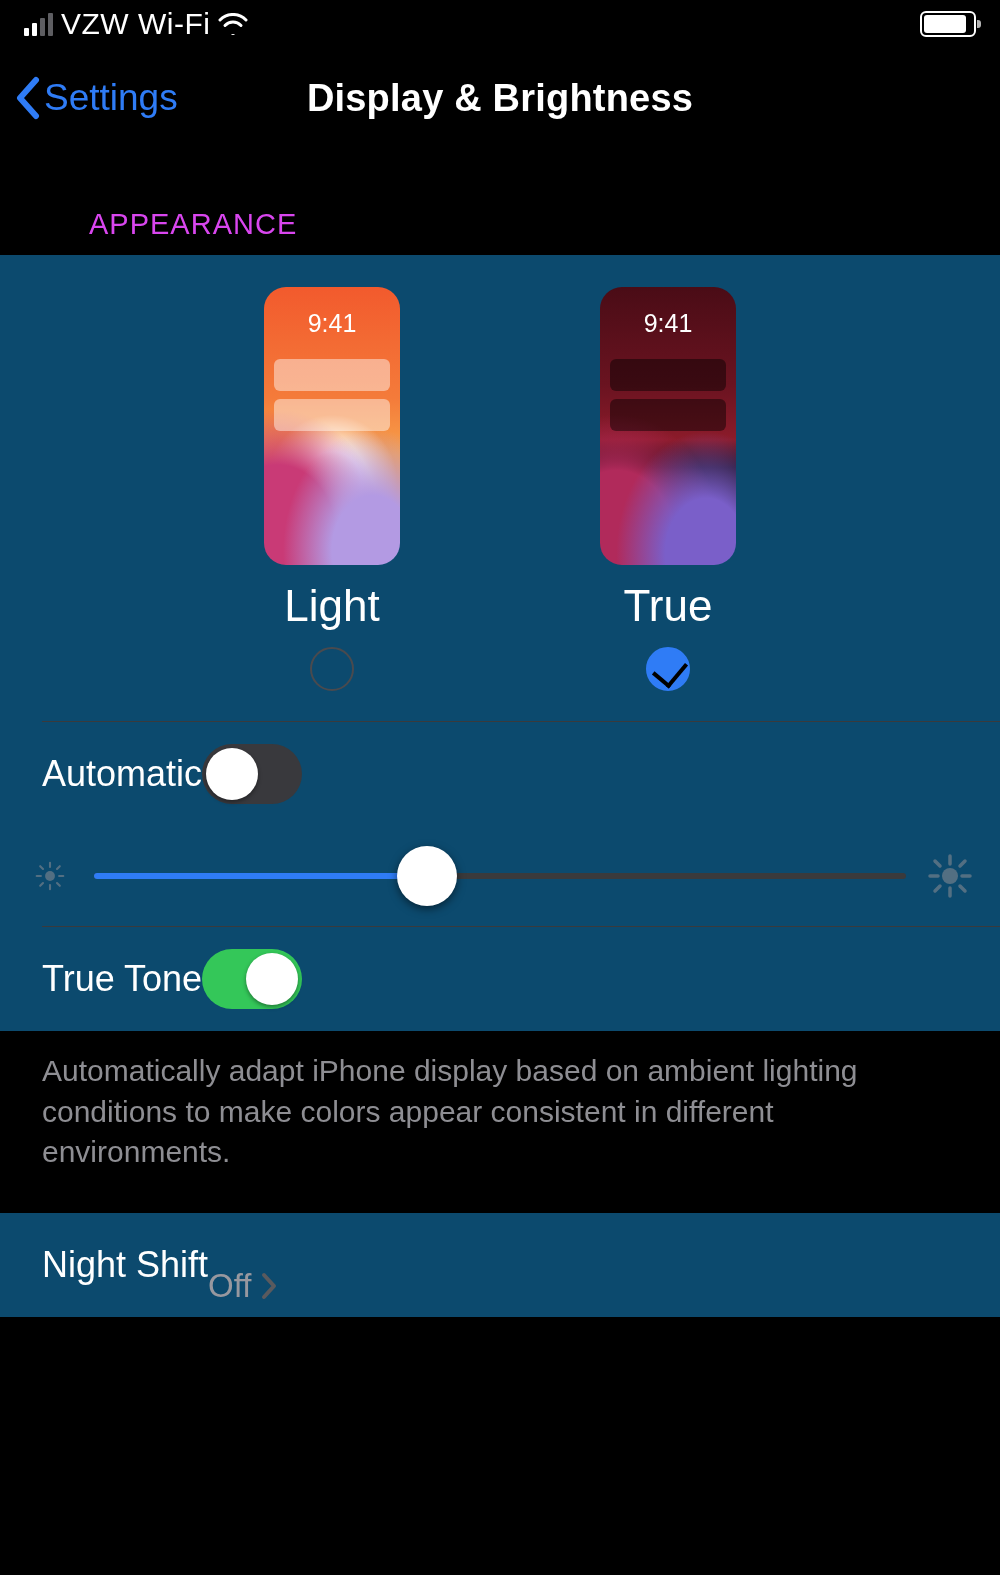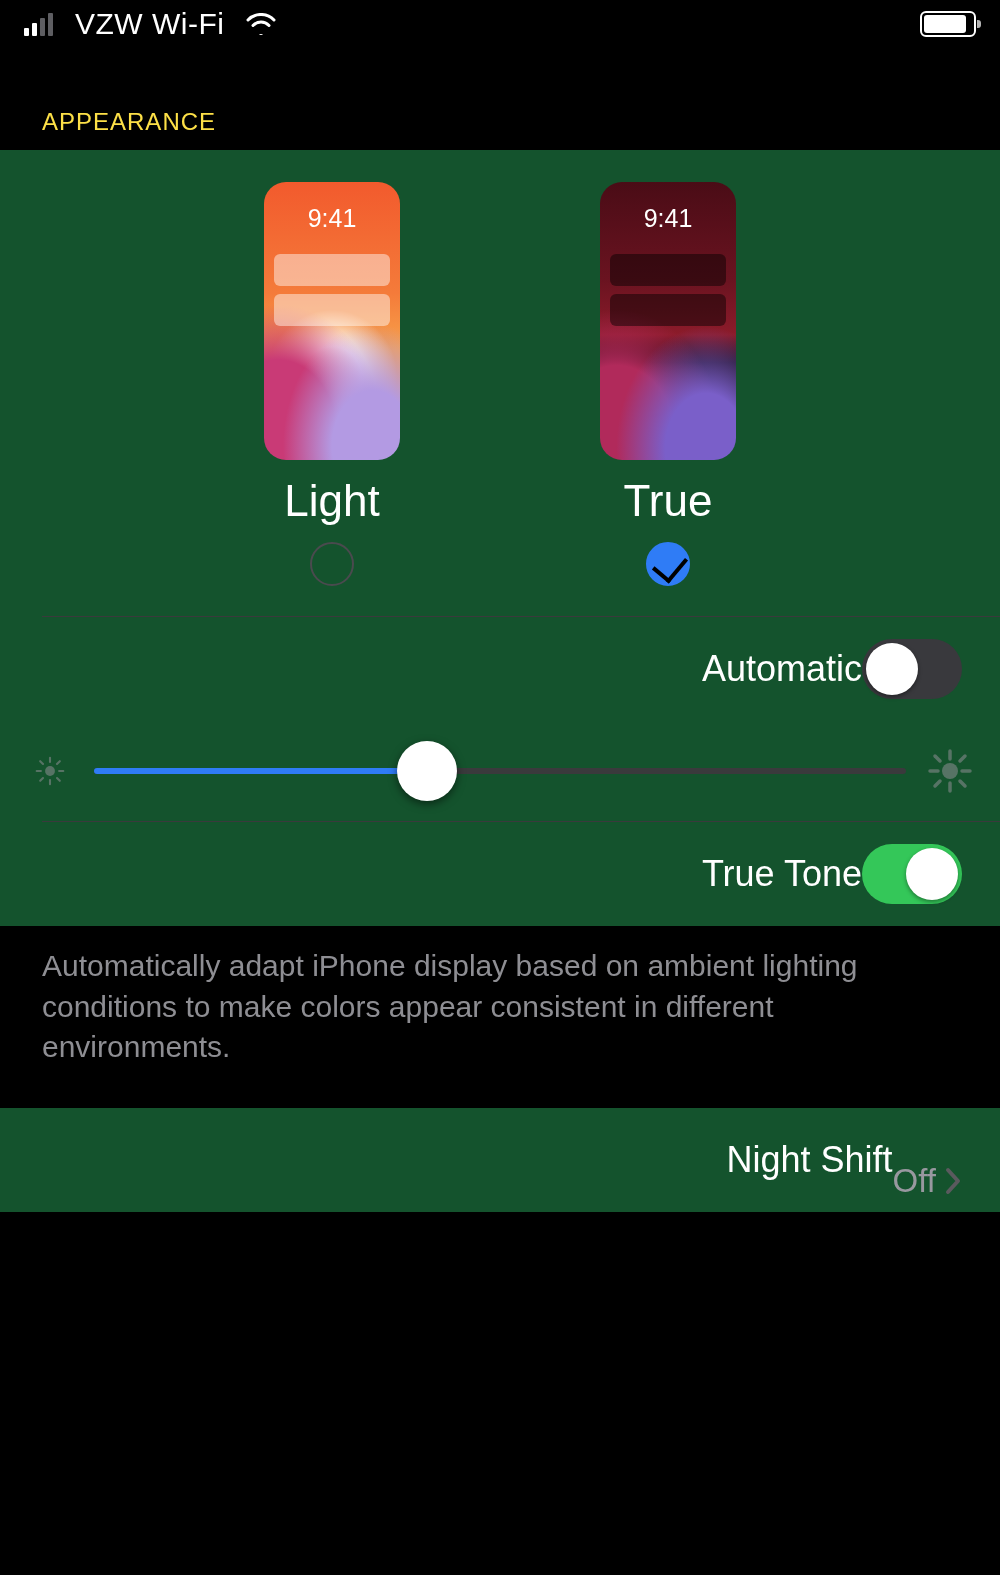--- a/index.html
+++ b/index.html
@@ -1,44 +1,44 @@
 <!DOCTYPE html>
 <html><head>
 <meta charset="utf-8">
 <style>
   * { box-sizing: border-box; margin: 0; padding: 0; }
   html, body { width: 1000px; height: 1575px; background: #000; color: #fff; font-family: -apple-system, "Helvetica Neue", Helvetica, Arial, sans-serif; overflow: hidden; }
   .screen { width: 1000px; height: 1575px; display: flex; flex-direction: column; }
 
   
   .status-bar { height: 48px; display: flex; align-items: center; justify-content: space-between; padding: 0 24px; font-size: 30px; font-weight: 600; letter-spacing: 0.5px; }
-  .status-left { display: flex; align-items: center; gap: 22px; }
+  .status-left { display: flex; align-items: center; gap: 8px; }
   .signal-bars { display: flex; align-items: flex-end; gap: 3px; height: 24px; }
   .signal-bars span { width: 5px; background: #5e5e62; border-radius: 1px; }
   .signal-bars span.on { background: #fff; }
   .b1 { height: 8px; } .b2 { height: 13px; } .b3 { height: 18px; } .b4 { height: 23px; }
   .carrier { font-size: 30px; font-weight: 500; }
   .wifi { width: 30px; height: 22px; }
   .status-center { position: absolute; left: 0; right: 0; text-align: center; pointer-events: none; }
   .status-right { display: flex; align-items: center; }
   .battery { width: 56px; height: 26px; border: 2.5px solid #fff; border-radius: 6px; position: relative; }
   .battery::after { content: ""; position: absolute; right: -7px; top: 7px; width: 4px; height: 8px; background: #fff; border-radius: 0 3px 3px 0; opacity: 0.7; }
   .battery-fill { position: absolute; left: 2px; top: 2px; bottom: 2px; width: 78%; background: #fff; border-radius: 3px; }
 
   
   .nav-bar { height: 100px; position: relative; display: flex; align-items: center; }
   .back-btn { position: absolute; left: 14px; display: flex; align-items: center; gap: 2px; color: #2f7cf6; font-size: 37px; font-weight: 400; cursor: pointer; }
   .back-chevron { width: 28px; height: 44px; }
   .nav-title { width: 100%; text-align: center; font-size: 38px; font-weight: 700; letter-spacing: 0.2px; }
 
   
-  .section-header { padding: 60px 42px 14px 42px; color: #fde047; font-size: 24px; letter-spacing: 1px; text-transform: uppercase; }
-
-  
-  .group { background: #14532d; }
+  .section-header { padding: 60px 42px 14px 42px; color: #d946ef; font-size: 29px; letter-spacing: 1px; text-transform: uppercase; margin-left: 47px; }
+
+  
+  .group { background: #0c4a6e; }
 
   
   .appearance-row { display: flex; justify-content: center; gap: 200px; padding: 32px 0 30px 0; }
   .appearance-option { display: flex; flex-direction: column; align-items: center; gap: 16px; cursor: pointer; }
   .phone-thumb {
     width: 136px; height: 278px; border-radius: 22px; position: relative; overflow: hidden;
   }
   .phone-thumb.light {
     background:
       radial-gradient(120% 80% at 80% 95%, #b39ae3 0%, #b39ae3 25%, transparent 55%),
@@ -59,21 +59,21 @@
   .pw1 { top: 72px; } .pw2 { top: 112px; }
   .opt-label { font-size: 44px; }
   .radio { width: 44px; height: 44px; border-radius: 50%; border: 2.5px solid #4a4a4e; position: relative; }
   .radio.checked { background: #2f7cf6; border-color: #2f7cf6; }
   .radio.checked::after {
     content: ""; position: absolute; left: 11px; top: 6px; width: 18px; height: 26px;
     border-right: 4px solid #000; border-bottom: 4px solid #000; transform: rotate(40deg);
   }
 
   
-  .row { height: 104px; display: flex; align-items: center; justify-content: flex-end; padding: 0 38px 0 42px; }
+  .row { height: 104px; display: flex; align-items: center; justify-content: flex-start; padding: 0 38px 0 42px; }
   .row-label { font-size: 36px; }
   .row-value { font-size: 33px; color: #98989f; display: flex; align-items: center; gap: 8px; margin-top: 43px; }
   .row-chevron { width: 18px; height: 28px; }
   .divider { height: 1px; background: #3a3a3c; margin-left: 42px; }
 
   
   .switch { width: 100px; height: 60px; border-radius: 30px; background: #39393d; position: relative; cursor: pointer; transition: background .15s; }
   .switch .knob { position: absolute; top: 4px; left: 4px; width: 52px; height: 52px; border-radius: 50%; background: #fff; box-shadow: 0 2px 4px rgba(0,0,0,0.4); transition: left .15s; }
   .switch.on { background: #34c759; }
   .switch.on .knob { left: 44px; }
@@ -110,20 +110,29 @@
         <path d="M2 7 a18 18 0 0 1 26 0" stroke="#fff" stroke-width="3" fill="none" stroke-linecap="round"></path>
       </svg>
     </div>
     <div class="status-right">
       <div class="battery">
         <div class="battery-fill" style="width: 80%;"></div>
       </div>
     </div>
   </div>
 
+  <div class="nav-bar">
+    <div class="back-btn">
+      <svg class="back-chevron" viewBox="0 0 28 44">
+        <polyline points="22,4 6,22 22,40" fill="none" stroke="#2f7cf6" stroke-width="6" stroke-linecap="round" stroke-linejoin="round"></polyline>
+      </svg>
+      <span>Settings</span>
+    </div>
+    <div class="nav-title">Display &amp; Brightness</div>
+  </div>
 
   <div class="section-header">APPEARANCE</div>
 
   <div class="group">
     <div class="appearance-row">
       <div class="appearance-option">
         <div class="phone-thumb light">
           <div class="phone-time">9:41</div>
           <div class="phone-widget pw1"></div>
           <div class="phone-widget pw2"></div>

